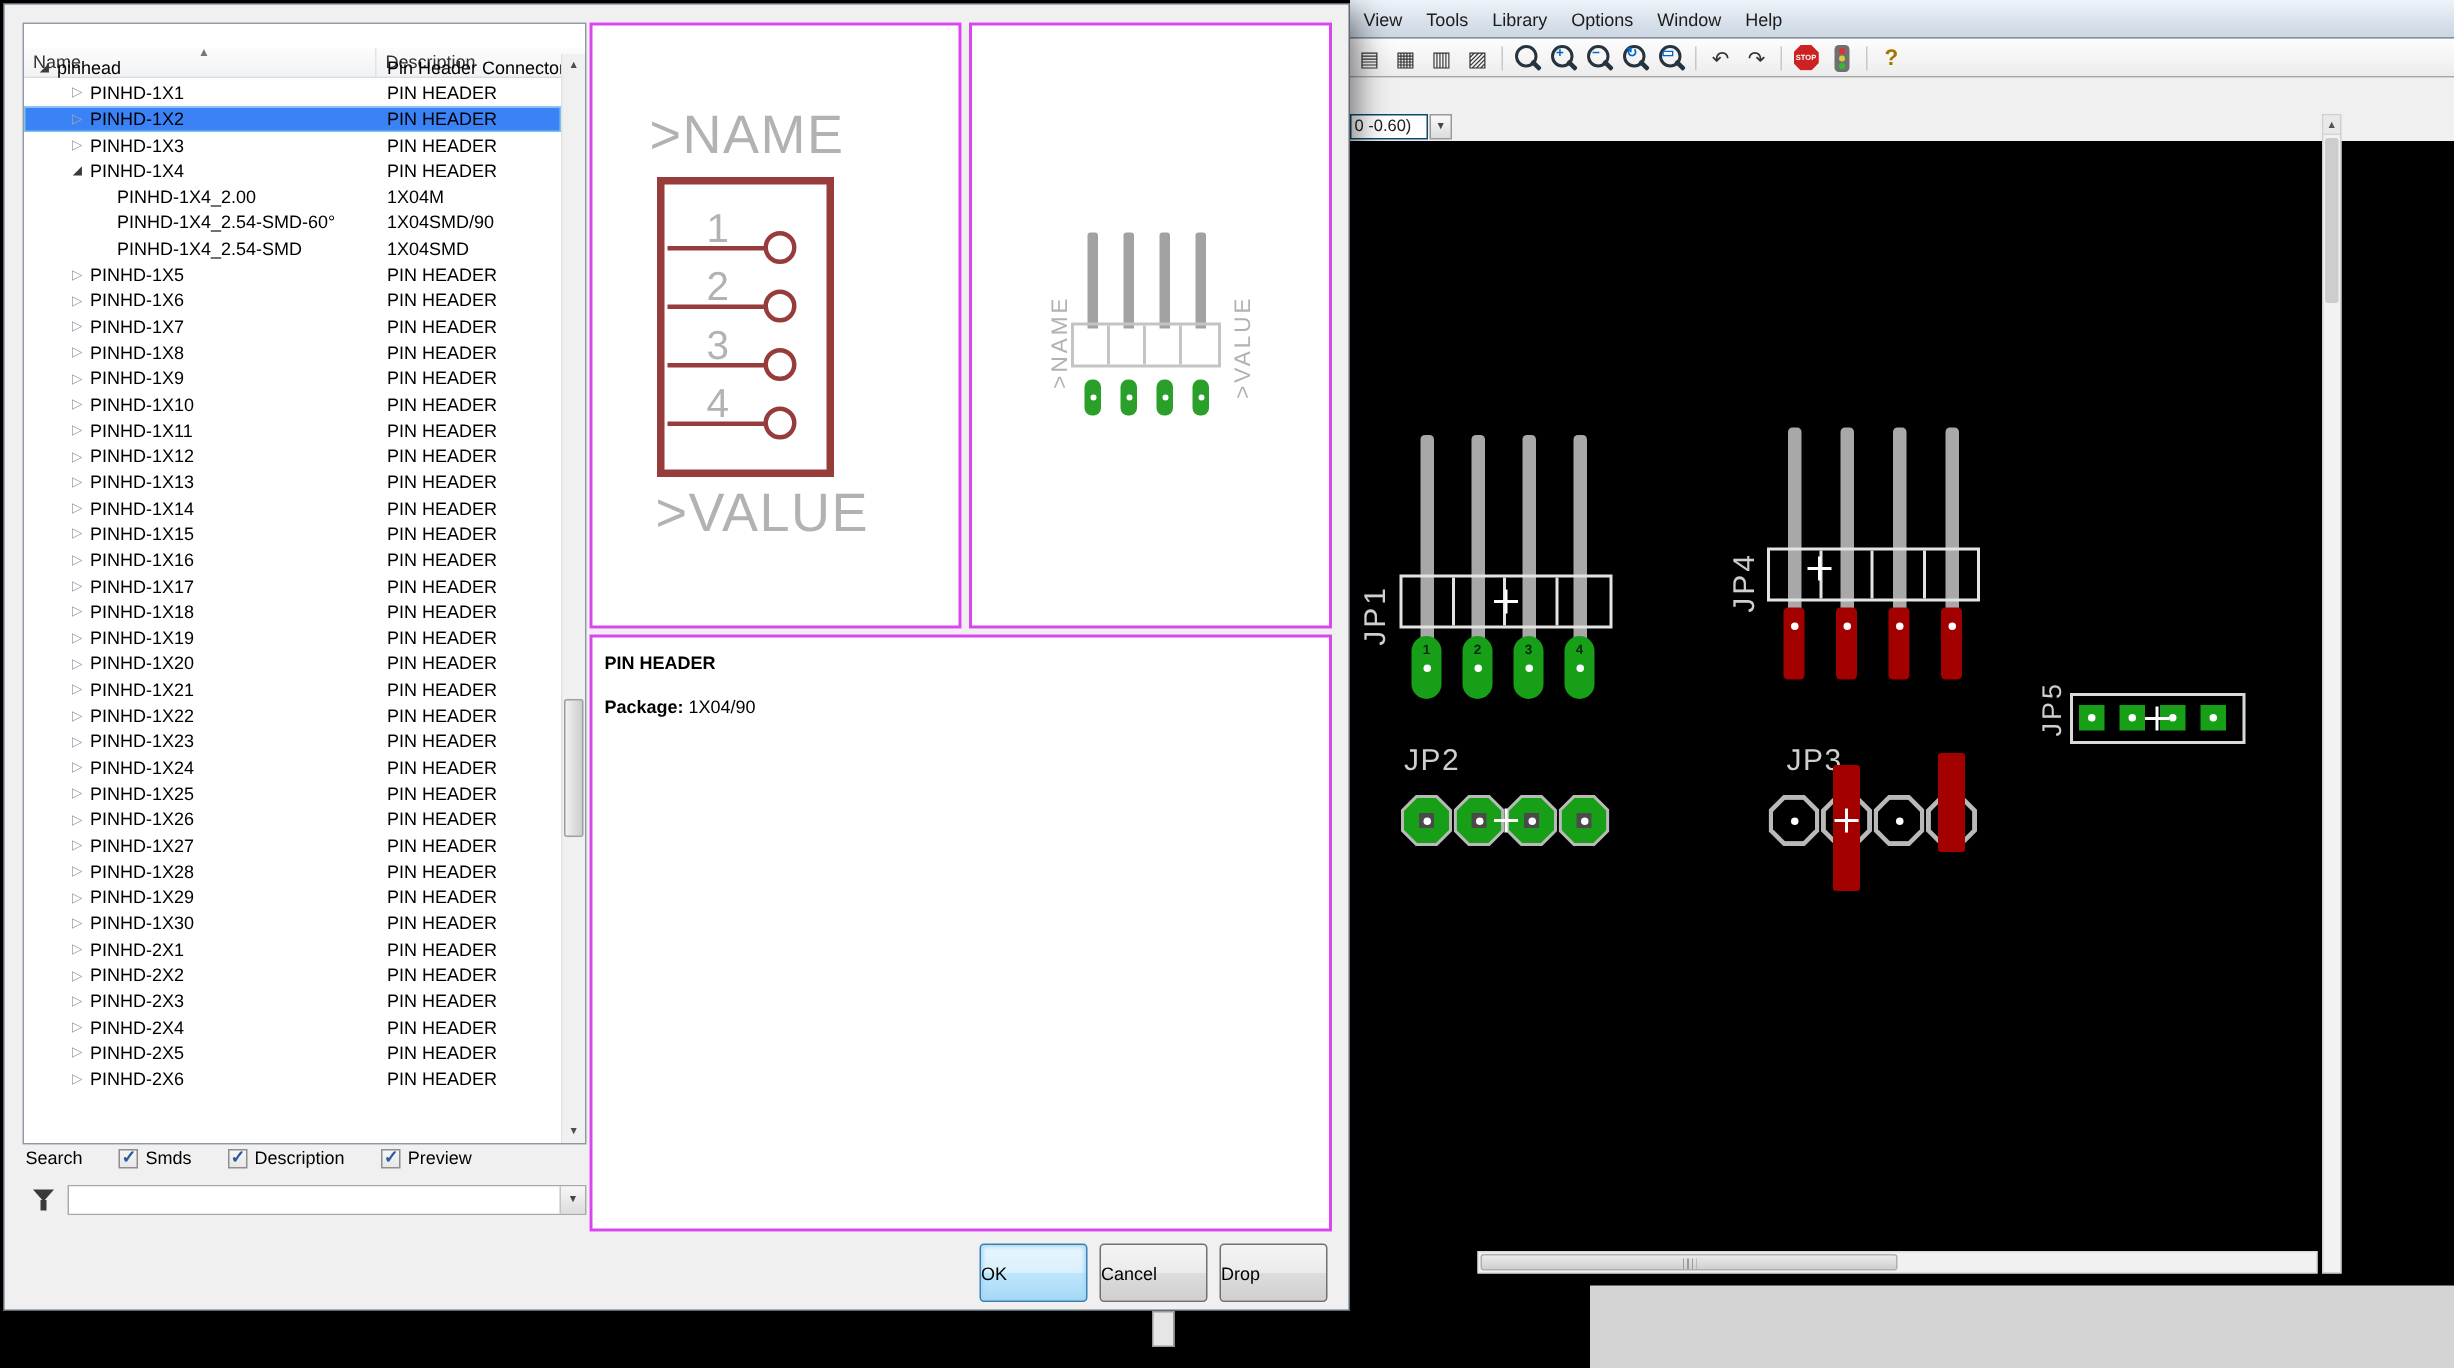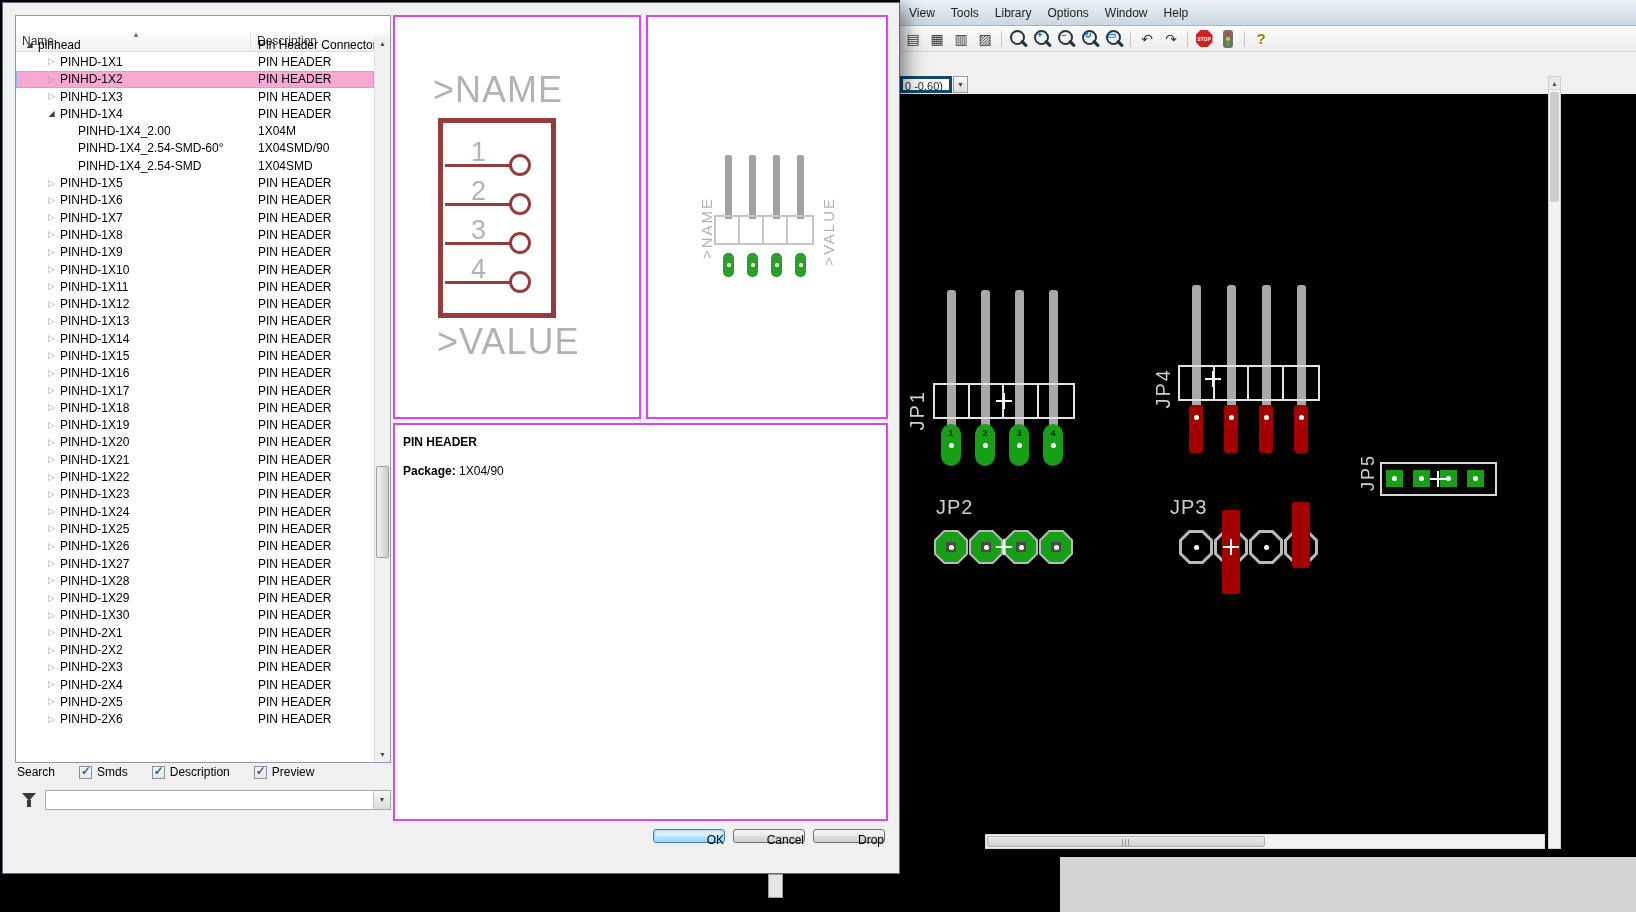--- a/index.html
+++ b/index.html
@@ -15,21 +15,21 @@
   .tbi.sep{width:1px;height:16px;background:#c8c8c8;margin:0 3px}
   .tbi.txt{font-size:14px;color:#333}
   .tbi.help{color:#a07800;font-weight:bold;font-size:15px}
   .tbi.mag .g{position:absolute;left:4px;top:2px;font-size:9px;color:#0066cc;font-weight:bold;width:10px;text-align:center}
   .tbi.mag::before{content:"";position:absolute;left:3px;top:2px;width:11px;height:11px;border:2px solid #26343f;border-radius:50%}
   .tbi.mag::after{content:"";position:absolute;left:13px;top:14px;width:8px;height:3px;background:#26343f;transform:rotate(45deg);border-radius:1px}
   .tbi.stop .g{width:17px;height:17px;background:#cc2222;color:#fff;font-size:5px;font-weight:bold;display:flex;align-items:center;justify-content:center;clip-path:polygon(29% 0,71% 0,100% 29%,100% 71%,71% 100%,29% 100%,0 71%,0 29%)}
   .tbi.traffic::before{content:"";position:absolute;left:6px;top:2px;width:10px;height:18px;background:#707070;border-radius:3px}
   .tbi.traffic::after{content:"";position:absolute;left:9px;top:4px;width:4px;height:4px;border-radius:50%;background:#dd3333;box-shadow:0 5px 0 #ddcc33,0 10px 0 #33bb33}
   .subbar{position:absolute;left:0;top:52px;right:0;height:42px;background:#f0f0f0}
-  .coordbox{position:absolute;left:0;top:24px;width:52px;height:17px;background:#fff;border:3px solid #0c4a6e;font-size:11px;line-height:14px;color:#222;overflow:hidden;padding-left:2px;white-space:nowrap}
+  .coordbox{position:absolute;left:0;top:24px;width:52px;height:17px;background:#fff;border:1px solid #0c4a6e;font-size:11px;line-height:14px;color:#222;overflow:hidden;padding-left:2px;white-space:nowrap}
   .coorddd{position:absolute;left:53px;top:24px;width:15px;height:17px;background:linear-gradient(#fafafa,#dcdcdc);border:1px solid #9a9a9a;font-size:7px;text-align:center;line-height:15px;color:#444}
   .canvas{position:absolute;left:0;top:94px;width:736px;height:740px;background:#000;overflow:hidden}
 
   
   .bpin{position:absolute;width:9px;background:#a8a8a8;border-radius:3px 3px 0 0}
   .out4{position:absolute;border:2px solid #e3e3e3;display:grid;grid-template-columns:1fr 1fr 1fr 1fr}
   .out4 span{border-right:2px solid #e3e3e3}
   .out4 span:last-child{border-right:none}
   .outp{position:absolute;border:2px solid #d9d9d9}
   .cross{position:absolute;width:16px;height:16px;z-index:6}
@@ -71,21 +71,21 @@
   .trow{position:relative;height:17.3px;font-size:12px;color:#000;display:flex;align-items:center;white-space:nowrap}
   .trow .arrow{width:11px;flex:none;text-align:center;font-size:9px;color:#98a4b2;line-height:17px}
   .trow.collapsed .arrow::before{content:"▷"}
   .trow.expanded .arrow::before{content:"◢";color:#3a3a3a;font-size:8px}
   .trow.lvl0 .arrow{margin-left:8px}
   .trow.lvl1 .arrow{margin-left:30px}
   .trow.lvl2 .arrow{visibility:hidden;margin-left:30px}
   .trow .nm{margin-left:3px}
   .trow.lvl2 .nm{margin-left:21px}
   .trow .ds{position:absolute;left:242px}
-  .trow.selected{background:#f9a8d4;box-shadow:inset 0 0 0 1px #7fc3e8}
+  .trow.selected{background:#3b82f6;box-shadow:inset 0 0 0 1px #7fc3e8}
   .trow.subselected{background:#e9e9e9;box-shadow:inset 0 0 0 1px #d2d2d2}
   .vsb{position:absolute;right:0;top:20px;bottom:0;width:16px;background:#f0f0f0;border-left:1px solid #e2e2e2}
   .vsb .ar{height:15px;text-align:center;font-size:7px;color:#4e4e4e;line-height:15px;background:#f0f0f0}
   .vsb .ar.dn{position:absolute;bottom:0;left:0;right:0}
   .vsb .th{position:absolute;left:1px;top:430px;width:13px;height:92px;background:linear-gradient(90deg,#f2f2f2,#cccccc);border:1px solid #9d9d9d;border-radius:2px}
   .srow{position:absolute;left:14px;top:761px;height:16px;display:flex;align-items:center;gap:24px;font-size:12px;color:#000}
   .cb{display:flex;align-items:center;gap:5px}
   .cb .box{width:13px;height:13px;background:linear-gradient(#f6f6f6,#e7e7e7);border:1px solid #8e8e8e;position:relative}
   .cb.checked .box::after{content:"✓";position:absolute;left:1px;top:-3px;font-size:12px;font-weight:bold;color:#2c5aa0}
   .ficon{position:absolute;left:18px;top:789px;width:16px;height:16px}
@@ -111,21 +111,21 @@
   .spins div:nth-of-type(2){top:162px}
   .spins div:nth-of-type(3){top:201px}
   .spins div:nth-of-type(4){top:240px}
   .pvname{position:absolute;writing-mode:vertical-rl;transform:rotate(180deg);font-size:15px;color:#b2b2b2;letter-spacing:2px}
   .ppin{position:absolute;width:7px;height:64px;background:#a2a2a2;border-radius:2px 2px 0 0}
   .pout{position:absolute;left:66px;top:198px;width:100px;height:30px;border:2px solid #c4c4c4;display:grid;grid-template-columns:1fr 1fr 1fr 1fr}
   .pout span{border-right:2px solid #c4c4c4}
   .pout span:last-child{border-right:none}
   .ppad{position:absolute;width:11px;height:24px;background:#2aa02a;border-radius:5px}
   .ppad .dot{width:4px;height:4px;margin:-2px 0 0 -2px}
-  .btn{position:absolute;width:72px;height:14px;font-size:12px;text-align:right;line-height:20px;color:#000;border:1px solid #707070;border-radius:3px;background:linear-gradient(#f4f4f4,#ebebeb 50%,#dddddd 50%,#cfcfcf)}
+  .btn{position:absolute;width:72px;height:39px;font-size:12px;text-align:left;line-height:20px;color:#000;border:1px solid #707070;border-radius:3px;background:linear-gradient(#f4f4f4,#ebebeb 50%,#dddddd 50%,#cfcfcf)}
   .btn.default{border-color:#3c7fb1;background:linear-gradient(#eaf6fd,#d9f0fc 50%,#bee6fd 50%,#a7d9f5);box-shadow:inset 0 0 3px 1px #9fd5f2}
   .taskfrag{position:absolute;left:768px;top:874px;width:15px;height:24px;background:#e6e6e6;border:1px solid #9a9a9a}
 </style>
 </head>
 <body>
 
 <div id="screen">
 
   <div class="editor">
     <div class="menubar">
@@ -293,21 +293,21 @@
             </div>
           <div class="opad">
               <span class="sq"></span>
               <span class="dot"></span>
             </div>
         </div>
         <div class="cross" style="left:96px;top:445px"></div>
       </div>
 
       <div>
-        <div class="hlabel" style="left:270px;top:402px">JP3</div>
+        <div class="hlabel" style="left:291px;top:402px">JP3</div>
         <div class="bar" style="left:322px;top:416px;height:84px"></div>
         <div class="bar" style="left:392px;top:408px;height:66px"></div>
         <div class="padrow" style="left:279px;top:436px;gap:1px">
           <div class="opad3">
               <span class="dot"></span>
             </div>
           <div class="opad3">
               <span class="dot"></span>
             </div>
           <div class="opad3">

